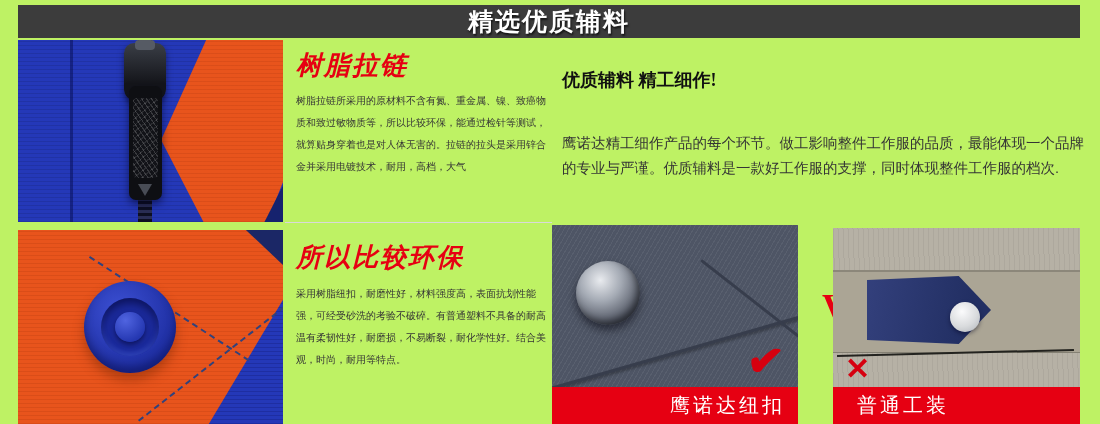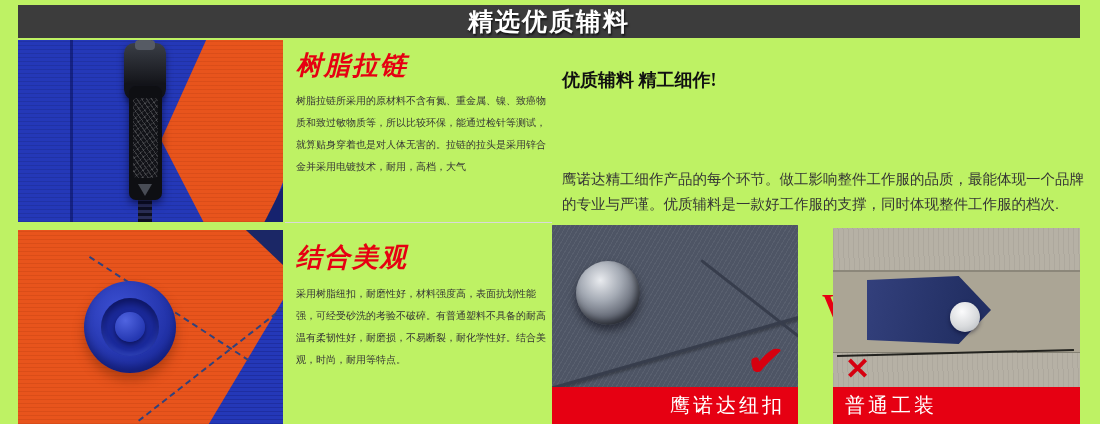--- a/index.html
+++ b/index.html
@@ -65,29 +65,29 @@
   .col-title{position:absolute;left:296px;font-size:26px;font-weight:bold;letter-spacing:2px;
      color:var(--accent-red,#e60012);font-style:italic;}
   .t1{top:48px;} .t2{top:240px;}
   .col-body{position:absolute;left:296px;width:256px;font-size:10px;line-height:22px;color:#353535;}
   .b1{top:90px;} .b2{top:283px;font-family:Liberation Serif, serif;}
   .divider{position:absolute;left:285px;top:222px;width:267px;height:1px;background:#d9d9d9;}
 
   .quality-heading{position:absolute;left:562px;top:68px;margin:0;
      font-family:"Liberation Serif", serif;font-size:18px;font-weight:900;color:#111;letter-spacing:0;}
   .quality-body{position:absolute;left:562px;top:131px;width:524px;
-     font-size:14.5px;line-height:25px;color:#353535;margin-top:36px;}
+     font-size:14.5px;line-height:25px;color:#353535;}
 
   
   .cmp{position:absolute;overflow:hidden;}
   .cmp-banner{position:absolute;left:0;right:0;bottom:0;height:37px;background:var(--label-bg,#e60012);
      display:flex;align-items:center;}
   .cmp-banner span{color:#fff;font-family:Liberation Sans, sans-serif;font-size:20px;letter-spacing:3px;}
   .cmp-banner.right{justify-content:flex-end;padding-right:13px;}
-  .cmp-banner.left{justify-content:flex-start;padding-left:12px;}
+  .cmp-banner.left{justify-content:flex-start;padding-left:24px;}
 
   .cmp-brand{left:552px;top:225px;width:246px;height:199px;}
   .cb-photo{position:absolute;left:0;top:0;width:246px;height:162px;background:var(--navy-fabric,#4e5565);overflow:hidden;}
   .cb-photo::before{content:"";position:absolute;inset:0;
      background:repeating-linear-gradient(120deg,rgba(255,255,255,.06) 0 1px,transparent 1px 4px);}
   .cb-seam1{position:absolute;left:-12px;top:122px;width:300px;height:3px;background:#373d4c;
      border-radius:2px;transform:rotate(-16deg);box-shadow:0 2px 3px rgba(0,0,0,.35);}
   .cb-seam2{position:absolute;left:150px;top:34px;width:150px;height:3px;background:#373d4c;
      border-radius:2px;transform:rotate(38deg);transform-origin:left top;}
   .cb-metal{position:absolute;left:24px;top:36px;width:64px;height:64px;border-radius:50%;
@@ -146,21 +146,21 @@
     <div class="ps-corner"></div>
     <div class="ps-blue"></div>
     <div class="ps-stitch1"></div>
     <div class="ps-stitch2"></div>
     <div class="ps-btn-outer">
       <div class="ps-btn-inner"></div>
       <div class="ps-btn-dome"></div>
     </div>
   </div>
 
-  <div class="col-title t2">结合美观</div>
+  <div class="col-title t2">所以比较环保</div>
   <div class="col-body b2">采用树脂纽扣，耐磨性好，材料强度高，表面抗划性能强，可经受砂洗的考验不破碎。有普通塑料不具备的耐高温有柔韧性好，耐磨损，不易断裂，耐化学性好。结合美观，时尚，耐用等特点。</div>
 
   <div class="cmp cmp-brand">
     <div class="cb-photo">
       <div class="cb-seam1"></div>
       <div class="cb-seam2"></div>
       <div class="cb-metal"></div>
       <div class="cb-check">✔</div>
     </div>
     <div class="cmp-banner right">

